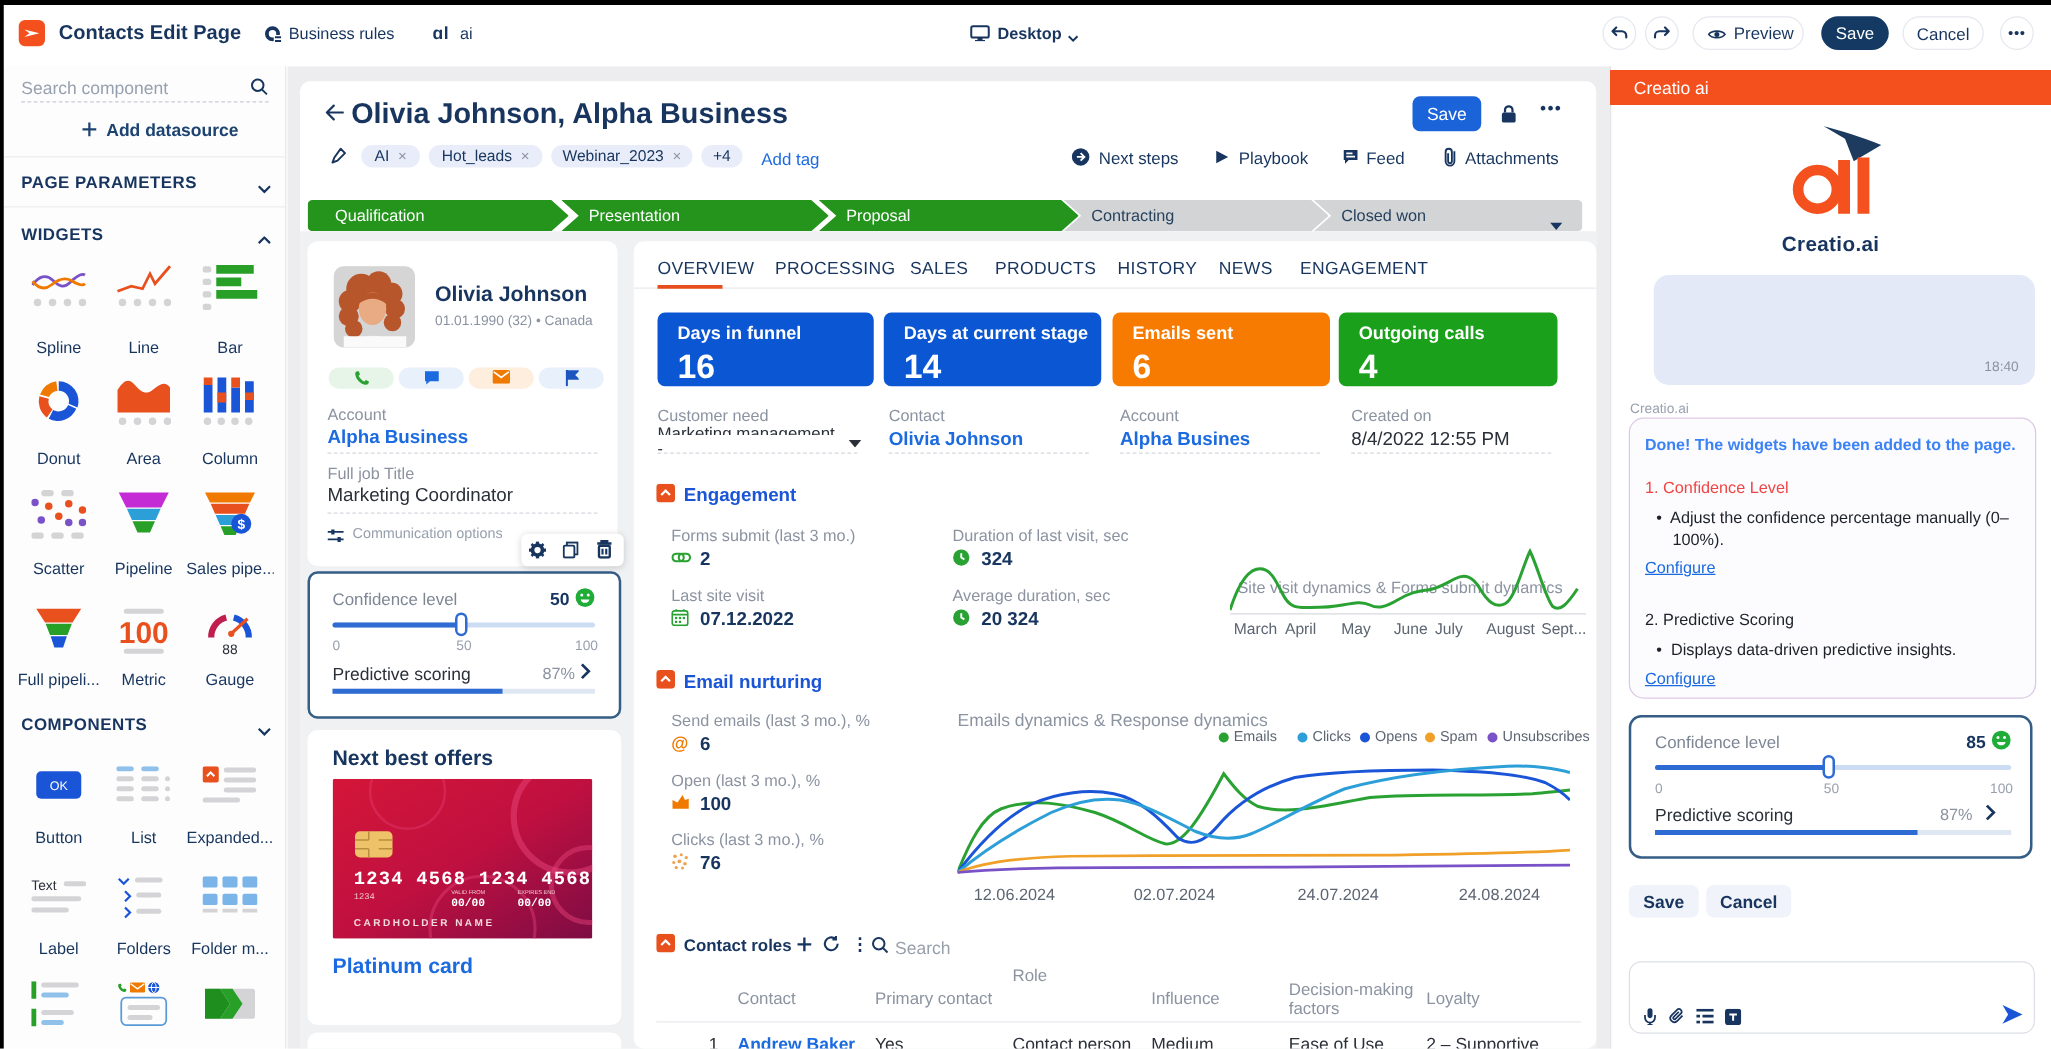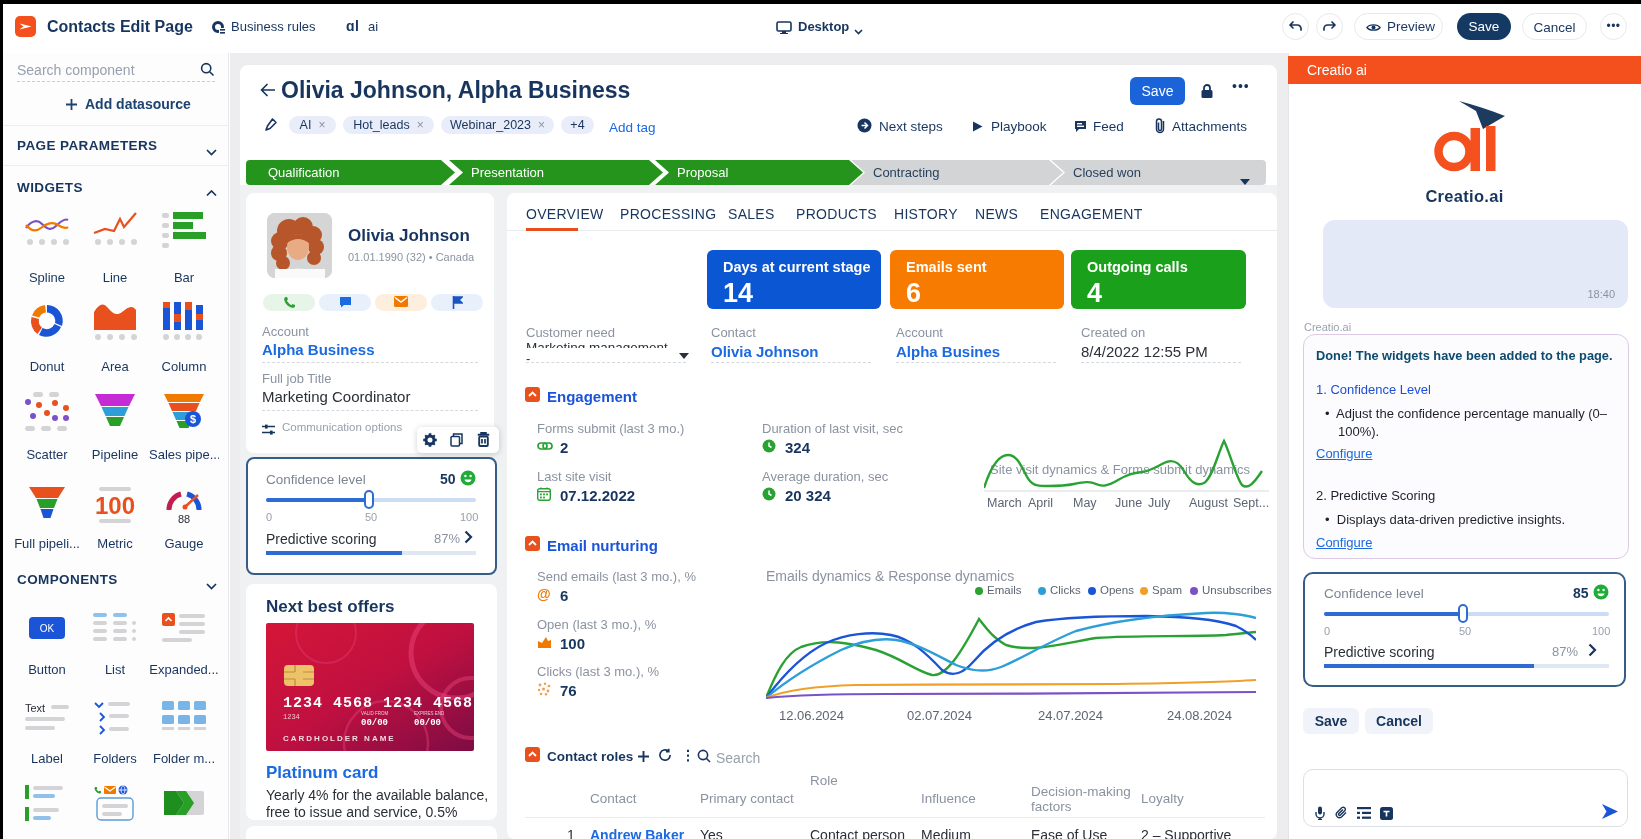--- a/index.html
+++ b/index.html
@@ -505,38 +505,41 @@
       <text x="17" y="84" font-family="Liberation Mono,monospace" font-size="15" font-weight="bold" fill="#fff" letter-spacing="1">1234 4568 1234 4568</text>
       <text x="17" y="96" font-family="Liberation Mono,monospace" font-size="7" fill="#f0c7cf">1234</text>
       <text x="95" y="92" font-family="Liberation Sans" font-size="4.5" fill="#f0c7cf">VALID FROM</text>
       <text x="95" y="102" font-family="Liberation Mono,monospace" font-size="9" font-weight="bold" fill="#fff">00/00</text>
       <text x="148" y="92" font-family="Liberation Sans" font-size="4.5" fill="#f0c7cf">EXPIRES END</text>
       <text x="148" y="102" font-family="Liberation Mono,monospace" font-size="9" font-weight="bold" fill="#fff">00/00</text>
       <text x="17" y="118" font-family="Liberation Sans" font-size="8" font-weight="bold" fill="#f3dade" letter-spacing="2">CARDHOLDER NAME</text>
     </svg>
   </div>
   <div class="abs blue" style="left:20px;top:179px;font-size:17px;font-weight:bold;">Platinum card</div>
-  <div class="abs" style="left:20px;top:203px;font-size:14px;color:#2a2f38;line-height:17px;">Yearly 4% for the available balance,<br>free to issue and service, 0.5%</div>
 </div>
 <div class="abs" style="left:246px;top:826px;width:251px;height:13px;background:#fff;border-radius:8px 8px 0 0;z-index:6;"></div>
 <style>
 .cbtn{position:absolute;top:101px;width:52px;height:17px;border-radius:9px;text-align:center;padding-top:2px;}
 .cbtn svg{vertical-align:top;}
 </style>
 
 <div class="abs" id="centerpanel" style="left:507px;top:193px;width:770px;height:646px;background:#fff;border-radius:8px;z-index:6;overflow:hidden;">
   <div class="tab" style="left:19px;">OVERVIEW</div>
   <div class="tab" style="left:113px;">PROCESSING</div>
   <div class="tab" style="left:221px;">SALES</div>
   <div class="tab" style="left:289px;">PRODUCTS</div>
   <div class="tab" style="left:387px;">HISTORY</div>
   <div class="tab" style="left:468px;">NEWS</div>
   <div class="tab" style="left:533px;">ENGAGEMENT</div>
   <div class="abs" style="left:0;top:37px;width:770px;border-top:1px solid #e9eaee;"></div>
   <div class="abs" style="left:19px;top:35px;width:52px;height:3px;background:#e84e1d;"></div>
+  <div class="tile" style="left:19px;width:173px;background:#0b56d3;">
+      <div class="tl">Days in funnel</div>
+      <div class="tv">16</div>
+    </div>
   <div class="tile" style="left:200px;width:174px;background:#0b56d3;">
       <div class="tl">Days at current stage</div>
       <div class="tv">14</div>
     </div>
   <div class="tile" style="left:383px;width:174px;background:#f77b00;">
       <div class="tl">Emails sent</div>
       <div class="tv">6</div>
     </div>
   <div class="tile" style="left:564px;width:175px;background:#1ba01b;">
       <div class="tl">Outgoing calls</div>
@@ -705,22 +708,22 @@
     <circle cx="21" cy="53.5" r="15.5" fill="none" stroke="#f4511e" stroke-width="8.5"></circle>
     <rect x="37.5" y="30" width="9.5" height="43" fill="#f4511e"></rect>
     <rect x="53" y="28" width="9.5" height="45" fill="#f4511e"></rect>
   </svg>
   <div class="abs navy" style="left:0;top:103px;width:353px;text-align:center;font-size:16.5px;font-weight:bold;letter-spacing:0.3px;">Creatio.ai</div>
   <div class="abs" style="left:35px;top:136px;width:305px;height:88px;background:#e3e9f7;border-radius:12px;">
     <div style="position:absolute;right:13px;bottom:8px;font-size:11px;color:#8b93a1;">18:40</div>
   </div>
   <div class="abs" style="left:16px;top:237px;font-size:11px;color:#9aa2af;">Creatio.ai</div>
   <div class="abs" style="left:15px;top:250px;width:326px;height:225px;background:#fcfcfe;border:1px solid #ddc9e6;border-radius:12px;">
-    <div class="abs" style="left:12px;top:13px;font-size:12.8px;font-weight:bold;color:#0c4a6e;">Done! The widgets have been added to the page.</div>
-    <div class="abs" style="left:12px;top:47px;font-size:13px;color:#1d4ed8;">1. Confidence Level</div>
+    <div class="abs" style="left:12px;top:13px;font-size:12.8px;font-weight:bold;color:#3b82f6;">Done! The widgets have been added to the page.</div>
+    <div class="abs" style="left:12px;top:47px;font-size:13px;color:#ef4444;">1. Confidence Level</div>
     <div class="abs" style="left:21px;top:70px;font-size:13px;color:#1d2129;line-height:18px;">•&nbsp; Adjust the confidence percentage manually (0–<br><span style="padding-left:13px;">100%).</span></div>
     <div class="abs" style="left:12px;top:111px;font-size:13px;color:#1b6ae0;text-decoration:underline;">Configure</div>
     <div class="abs" style="left:12px;top:153px;font-size:13px;color:#1d2129;">2. Predictive Scoring</div>
     <div class="abs" style="left:21px;top:177px;font-size:13px;color:#1d2129;">•&nbsp; Displays data-driven predictive insights.</div>
     <div class="abs" style="left:12px;top:200px;font-size:13px;color:#1b6ae0;text-decoration:underline;">Configure</div>
   </div>
   <div class="abs" style="left:15px;top:488px;width:323px;height:115px;background:#fff;border:2px solid #355d85;border-radius:10px;">
     <div class="abs" style="left:19px;top:12px;font-size:13.5px;color:#7d8694;">Confidence level</div>
     <div class="abs navy" style="left:268px;top:11px;font-size:14px;font-weight:bold;">85</div>
     <div class="abs" style="left:288px;top:10px;"><svg width="16" height="16" viewBox="0 0 16 16">

